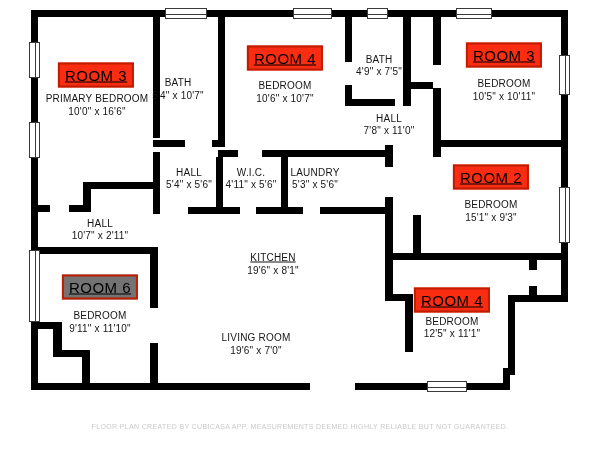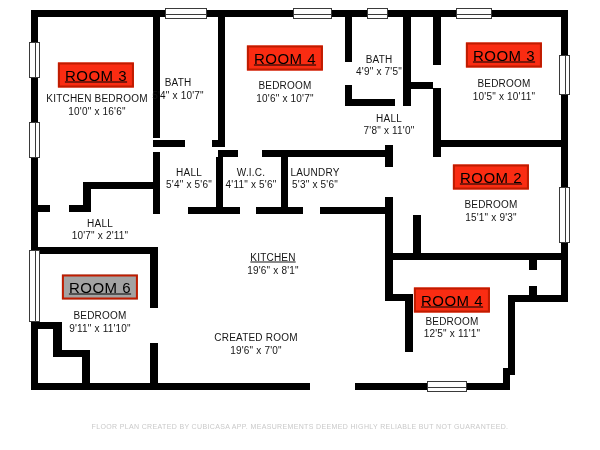--- a/index.html
+++ b/index.html
@@ -107,50 +107,50 @@
       </div>
       <div class="window" style="left: 559px; top: 187px; width: 11px; height: 56px;">
         <div class="pane" style="top: 0px; bottom: 0px; left: 50%; width: 1px;"></div>
       </div>
       <div class="window" style="left: 427px; top: 381px; width: 40px; height: 11px;">
         <div class="pane" style="left: 0px; right: 0px; top: 50%; height: 1px;"></div>
       </div>
     </div>
   <div id="labels-layer">
       <div class="room-tag" style="left: 96px; top: 75px; background: rgb(250, 44, 18); border: 2px solid rgb(191, 28, 0);">ROOM 3</div>
-      <div class="lbl" style="left: 97px; top: 98px; color: rgb(21, 21, 21);">KITCHEN BEDROOM</div>
+      <div class="lbl" style="left: 97px; top: 98px; color: rgb(21, 21, 21);">PRIMARY BEDROOM</div>
       <div class="lbl" style="left: 97px; top: 111px; color: rgb(21, 21, 21);">10'0" x 16'6"</div>
       <div class="room-tag" style="left: 285px; top: 58px; background: rgb(250, 44, 18); border: 2px solid rgb(191, 28, 0);">ROOM 4</div>
       <div class="lbl" style="left: 285px; top: 85px; color: rgb(21, 21, 21);">BEDROOM</div>
       <div class="lbl" style="left: 285px; top: 98px; color: rgb(21, 21, 21);">10'6" x 10'7"</div>
       <div class="room-tag" style="left: 504px; top: 55px; background: rgb(250, 44, 18); border: 2px solid rgb(191, 28, 0);">ROOM 3</div>
       <div class="lbl" style="left: 504px; top: 83px; color: rgb(21, 21, 21);">BEDROOM</div>
       <div class="lbl" style="left: 504px; top: 96px; color: rgb(21, 21, 21);">10'5" x 10'11"</div>
       <div class="room-tag" style="left: 491px; top: 177px; background: rgb(250, 44, 18); border: 2px solid rgb(191, 28, 0);">ROOM 2</div>
       <div class="lbl" style="left: 491px; top: 204px; color: rgb(21, 21, 21);">BEDROOM</div>
       <div class="lbl" style="left: 491px; top: 217px; color: rgb(21, 21, 21);">15'1" x 9'3"</div>
       <div class="room-tag" style="left: 452px; top: 300px; background: rgb(250, 44, 18); border: 2px solid rgb(191, 28, 0);">ROOM 4</div>
       <div class="lbl" style="left: 452px; top: 321px; color: rgb(21, 21, 21);">BEDROOM</div>
       <div class="lbl" style="left: 452px; top: 333px; color: rgb(21, 21, 21);">12'5" x 11'1"</div>
-      <div class="room-tag" style="left: 100px; top: 287px; background: #a3a3a3; border: 2px solid rgb(191, 28, 0);">ROOM 6</div>
+      <div class="room-tag" style="left: 100px; top: 287px; background: #737373; border: 2px solid rgb(191, 28, 0);">ROOM 6</div>
       <div class="lbl" style="left: 100px; top: 315px; color: rgb(21, 21, 21);">BEDROOM</div>
       <div class="lbl" style="left: 100px; top: 328px; color: rgb(21, 21, 21);">9'11" x 11'10"</div>
       <div class="lbl" style="left: 178px; top: 82px; color: rgb(21, 21, 21);">BATH</div>
       <div class="lbl" style="left: 178px; top: 95px; color: rgb(21, 21, 21);">5'4" x 10'7"</div>
       <div class="lbl" style="left: 379px; top: 59px; color: rgb(21, 21, 21);">BATH</div>
       <div class="lbl" style="left: 379px; top: 71px; color: rgb(21, 21, 21);">4'9" x 7'5"</div>
       <div class="lbl" style="left: 389px; top: 118px; color: rgb(21, 21, 21);">HALL</div>
       <div class="lbl" style="left: 389px; top: 130px; color: rgb(21, 21, 21);">7'8" x 11'0"</div>
       <div class="lbl" style="left: 189px; top: 172px; color: rgb(21, 21, 21);">HALL</div>
       <div class="lbl" style="left: 189px; top: 184px; color: rgb(21, 21, 21);">5'4" x 5'6"</div>
       <div class="lbl" style="left: 251px; top: 172px; color: rgb(21, 21, 21);">W.I.C.</div>
       <div class="lbl" style="left: 251px; top: 184px; color: rgb(21, 21, 21);">4'11" x 5'6"</div>
       <div class="lbl" style="left: 315px; top: 172px; color: rgb(21, 21, 21);">LAUNDRY</div>
       <div class="lbl" style="left: 315px; top: 184px; color: rgb(21, 21, 21);">5'3" x 5'6"</div>
       <div class="lbl" style="left: 100px; top: 223px; color: rgb(21, 21, 21);">HALL</div>
       <div class="lbl" style="left: 100px; top: 235px; color: rgb(21, 21, 21);">10'7" x 2'11"</div>
       <div class="lbl" style="left: 273px; top: 257px; color: rgb(21, 21, 21); text-decoration: underline;">KITCHEN</div>
       <div class="lbl" style="left: 273px; top: 270px; color: rgb(21, 21, 21);">19'6" x 8'1"</div>
-      <div class="lbl" style="left: 256px; top: 337px; color: rgb(21, 21, 21);">CREATED ROOM</div>
+      <div class="lbl" style="left: 256px; top: 337px; color: rgb(21, 21, 21);">LIVING ROOM</div>
       <div class="lbl" style="left: 256px; top: 350px; color: rgb(21, 21, 21);">19'6" x 7'0"</div>
     </div>
   <div class="footer" style="color: rgb(201, 201, 201);">FLOOR PLAN CREATED BY CUBICASA APP. MEASUREMENTS DEEMED HIGHLY RELIABLE BUT NOT GUARANTEED.</div>
 </div>
 
 </body></html>

